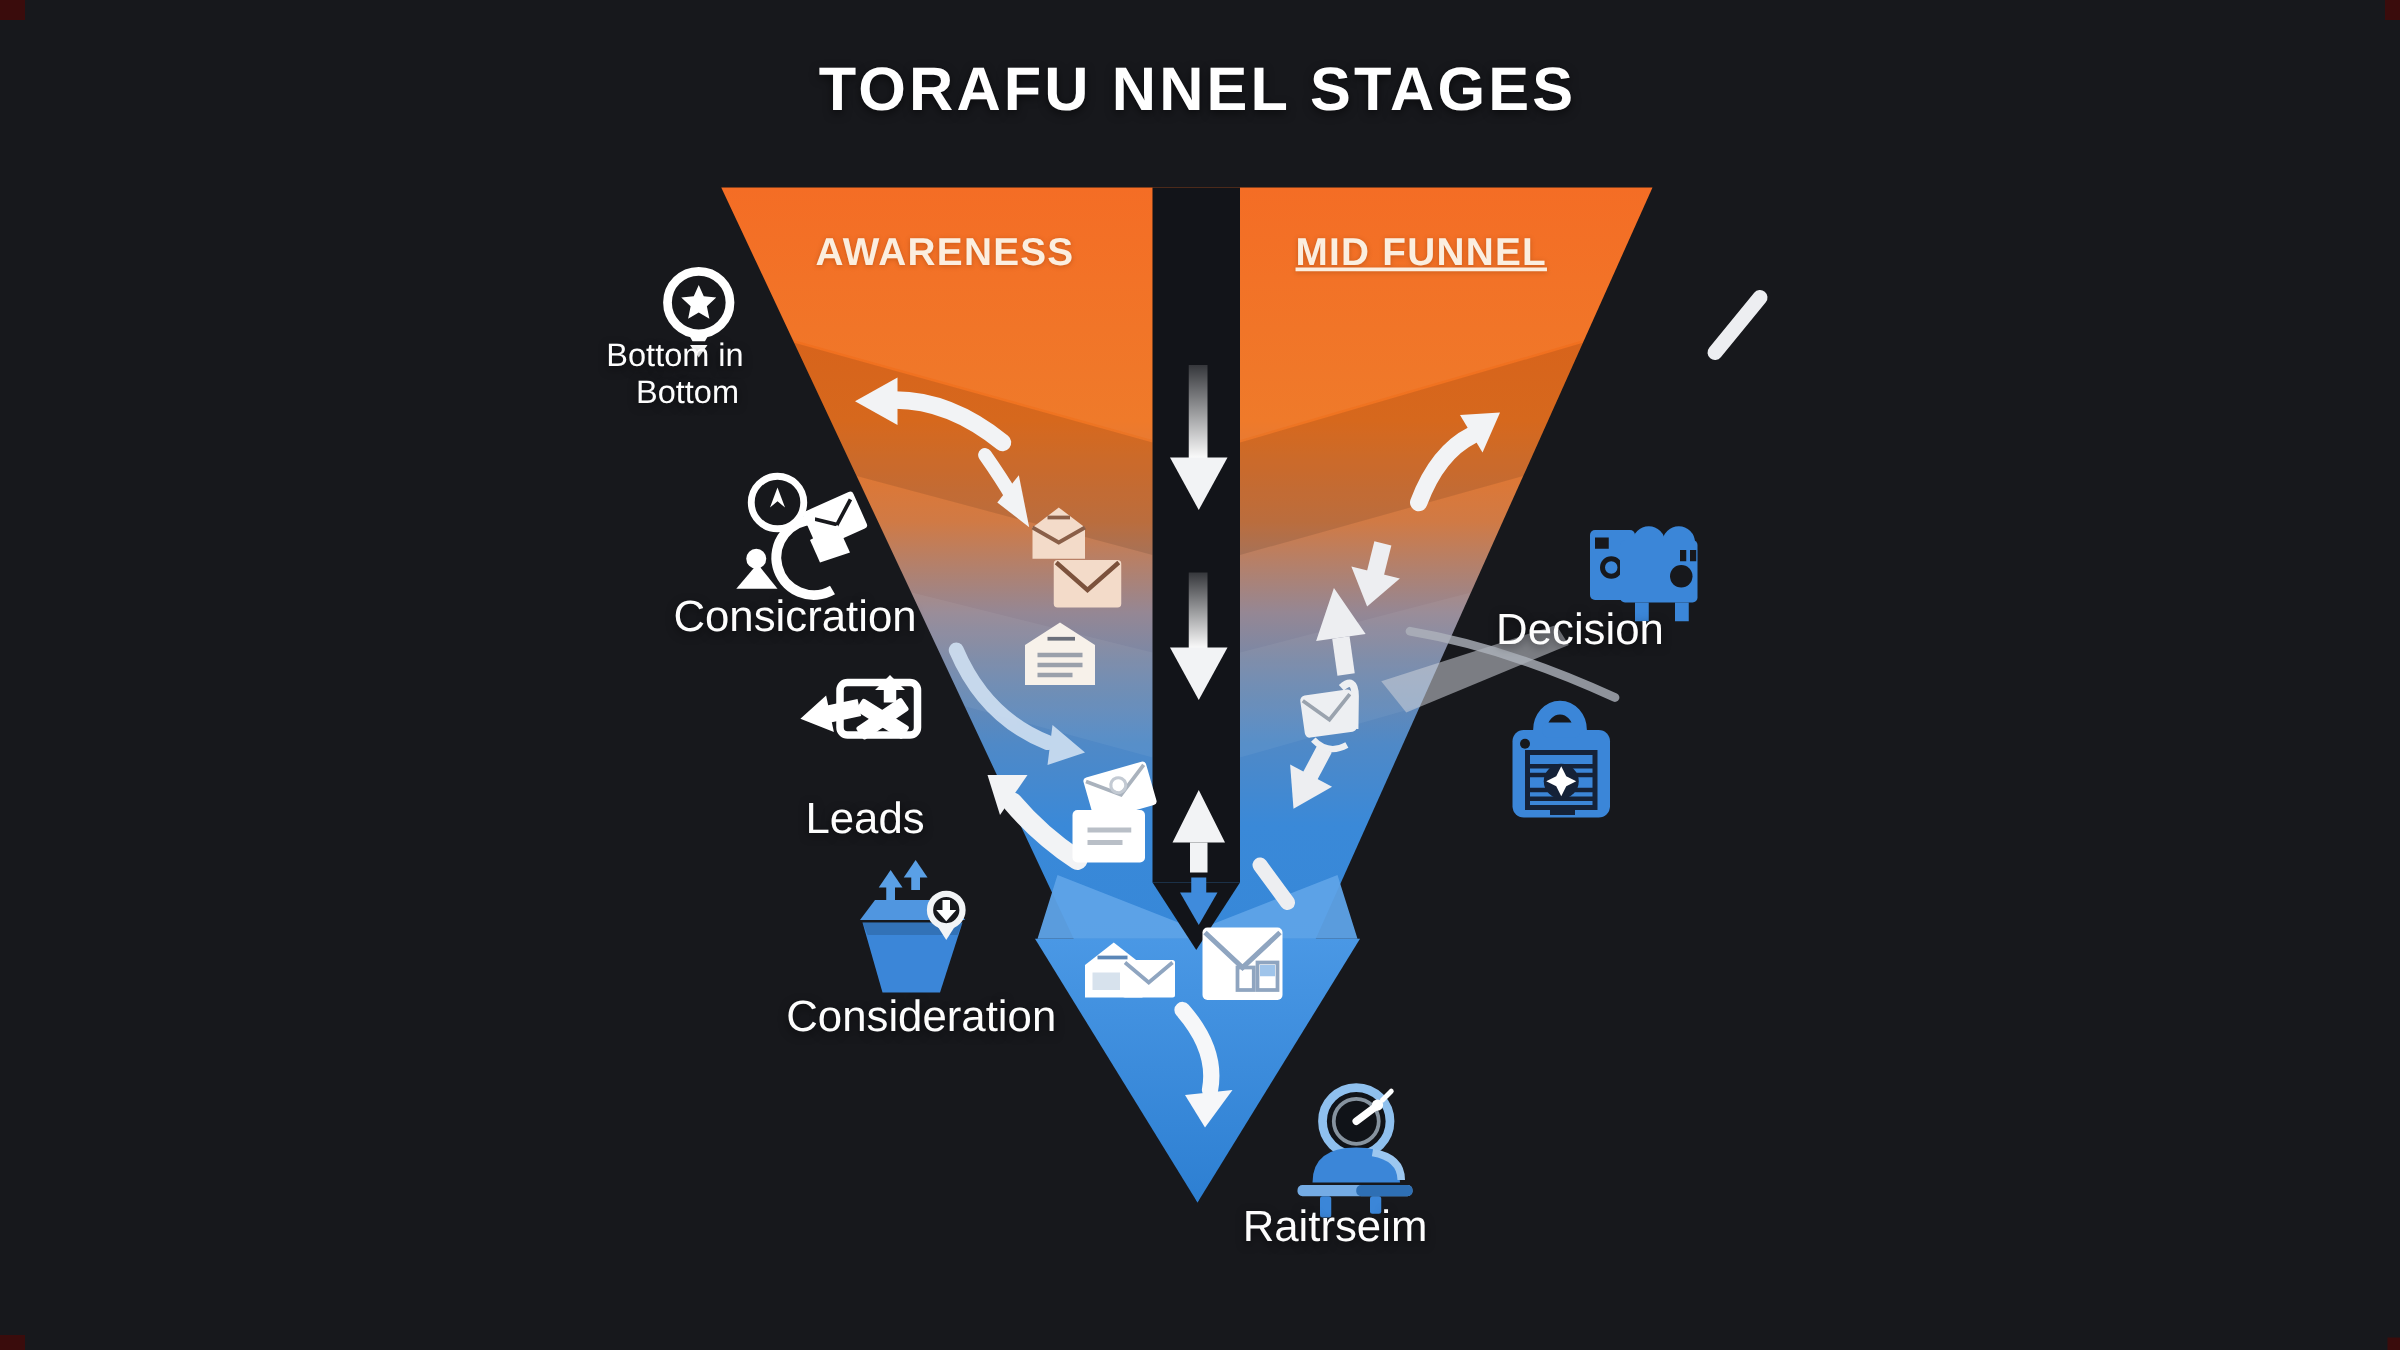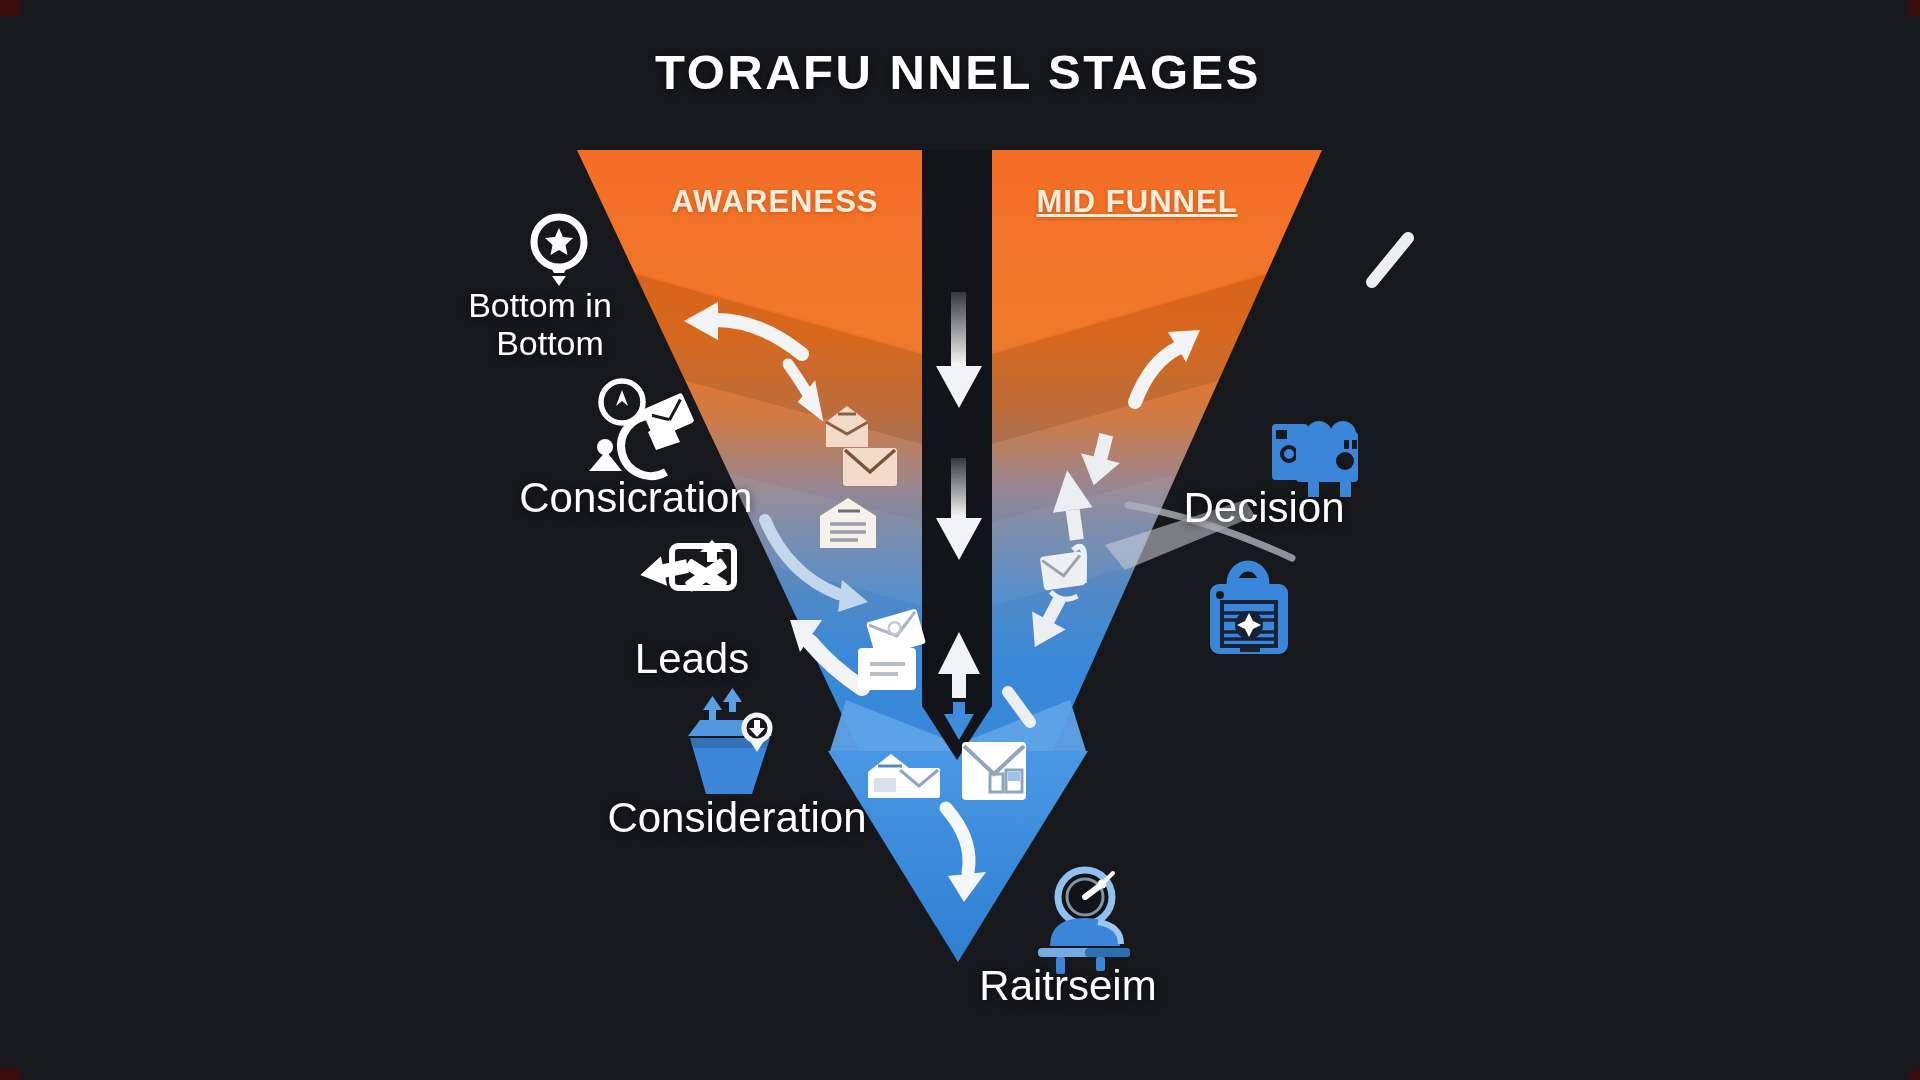--- a/index.html
+++ b/index.html
@@ -14,24 +14,24 @@
     transform:translateX(-50%);
   }
   .title{
     top:44px;left:958px;font-size:49px;font-weight:800;letter-spacing:2.5px;
     color:#ffffff;
   }
   .stage-label{
     top:184px;font-size:31px;font-weight:700;letter-spacing:1px;color:#FBEEDF;
     text-shadow:0 1px 4px rgba(120,50,0,.35);
   }
-  .side-label{font-size:42px;font-weight:400;color:#FDFDFD;}
+  .side-label{font-size:35px;font-weight:400;color:#FDFDFD;}
   .two-line{
-    top:270px;left:540px;font-size:34px;line-height:1.12;text-align:center;
-    font-weight:400;color:#FDFDFD;margin-top:16px;
+    top:270px;left:540px;font-size:26px;line-height:1.12;text-align:center;
+    font-weight:400;color:#FDFDFD;
   }
   .two-line .l2{display:block;padding-left:20px;}
   svg{position:absolute;top:0;left:0;}
   .corner{position:absolute;background:#3A0C0C;width:20px;height:16px;}
 </style>
 </head>
 <body>
 
 <svg width="1920" height="1080" viewBox="0 0 1920 1080">
   <defs>
@@ -283,21 +283,21 @@
     <path d="M1098,922 Q1121,926 1121,944" fill="none" stroke="#9CC7F0" stroke-width="6"></path>
     <rect x="1038" y="948" width="92" height="9" rx="4" fill="#74ABE4"></rect>
     <rect x="1085" y="948" width="45" height="9" rx="4" fill="#2E6FB4"></rect>
     <rect x="1056" y="957" width="9" height="17" rx="2" fill="#3B86D8"></rect>
     <rect x="1096" y="957" width="9" height="14" rx="2" fill="#3B86D8"></rect>
   </g>
 </svg>
 
 <div class="label title">TORAFU NNEL STAGES</div>
 
-<div class="label stage-label" style="left:775px;">AWARENESS</div>
+<div class="label stage-label" style="left:756px;">AWARENESS</div>
 <div class="label stage-label" style="left:1137px;text-decoration:underline;">MID FUNNEL</div>
 
 <div class="label two-line">
   <span>Bottom in</span>
   <span class="l2">Bottom</span>
 </div>
 
 <div class="label side-label" style="left:636px;top:474px;">Consicration</div>
 <div class="label side-label" style="left:692px;top:635px;">Leads</div>
 <div class="label side-label" style="left:737px;top:794px;">Consideration</div>

